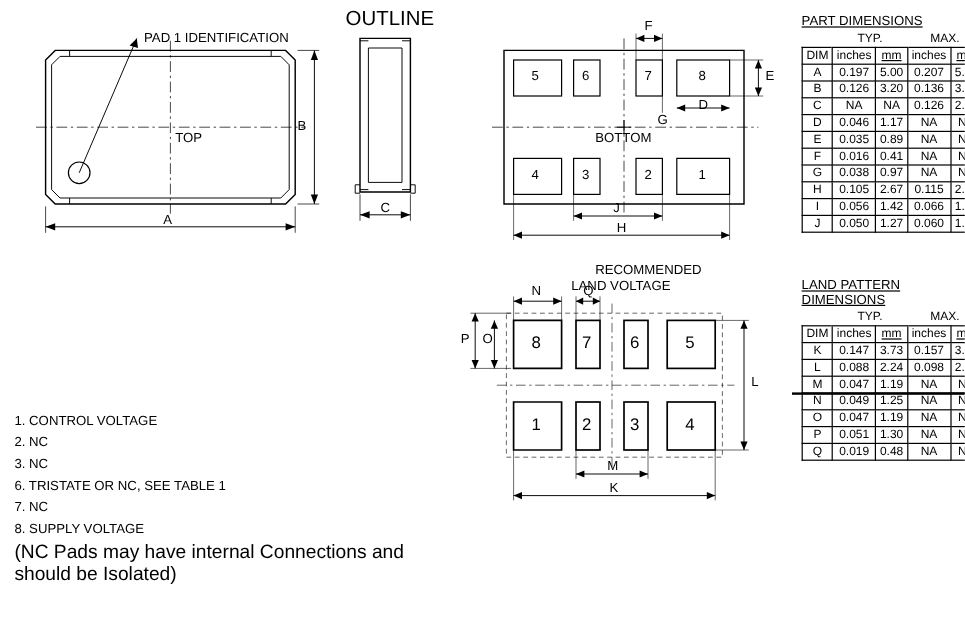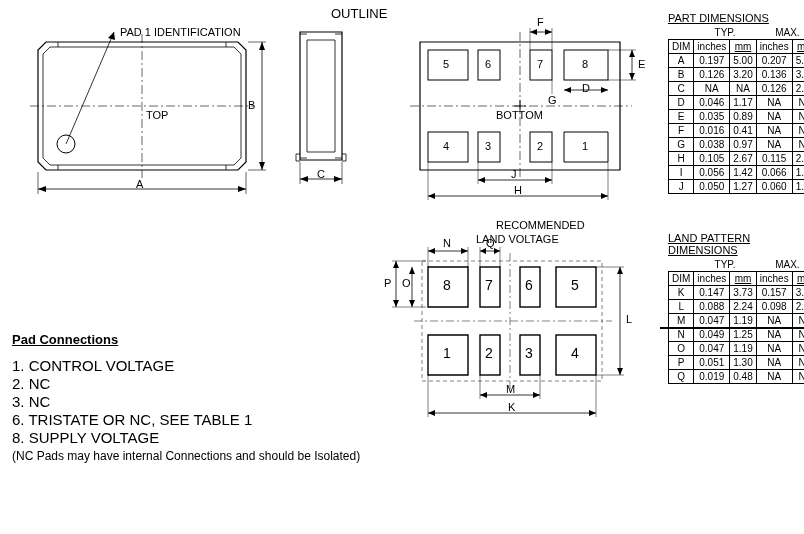--- a/index.html
+++ b/index.html
@@ -7,21 +7,21 @@
     width:804px;height:534px;
     background:#ffffff;
     font-family:"Liberation Sans", sans-serif;
     font-size:11px;
     color:#000;
     position:relative;
     overflow:hidden;
   }
   .abs{position:absolute;}
   .lbl{font-size:11px;color:#000;white-space:nowrap;}
-  .ttl{font-size:13px;margin-left:43px;}
+  .ttl{font-size:17px;}
   
   table.dim{
     border-collapse:collapse;
     font-size:10px;
     font-family:"Liberation Sans", sans-serif;
   }
   table.dim td,table.dim th{
     border:1px solid #000;
     padding:0px 3px;
     text-align:center;
@@ -36,24 +36,24 @@
     font-size:11px;
     text-decoration:underline;
     margin-bottom:2px;
   }
   .pad-title{
     font-size:13px;
     font-weight:bold;
     text-decoration:underline;
   }
   .padlist{
-    font-size:15px;
+    font-size:11px;
     line-height:18px;
   }
-  .padnote{font-size:12px;}
+  .padnote{font-size:16px;}
   svg{display:block;}
 </style>
 </head>
 <body>
 
 <div class="abs" style="left:18px;top:14px;width:250px;height:190px;">
   <svg width="250" height="190" viewBox="0 0 250 190">
 
     <path d="M 28 28 L 220 28 L 228 36 L 228 148 L 220 156 L 28 156 L 20 148 L 20 36 Z" fill="none" stroke="#000" stroke-width="1.2"></path>
 
@@ -416,22 +416,22 @@
   <div class="abs lbl" style="left:4px;top:62px;">P</div>
   <div class="abs lbl" style="left:22px;top:62px;">O</div>
   <div class="abs lbl" style="left:246px;top:98px;">L</div>
   <div class="abs lbl" style="left:126px;top:168px;">M</div>
   <div class="abs lbl" style="left:128px;top:186px;">K</div>
 </div>
 
 <div class="abs" style="left:660px;top:327px;width:144px;height:2px;background:#000;"></div>
 
 <div class="abs" style="left:12px;top:332px;width:360px;">
-  <div class="pad-title">Pad Connections</div>
   <div class="padlist" style="margin-top:10px;">
     <div>1.  CONTROL VOLTAGE</div>
     <div>2.  NC</div>
     <div>3.  NC</div>
     <div>6.  TRISTATE OR NC, SEE TABLE 1</div>
+    <div>7.  NC</div>
     <div>8.  SUPPLY VOLTAGE</div>
   </div>
   <div class="padnote" style="margin-top:2px;">(NC Pads may have internal Connections and should be Isolated)</div>
 </div>
 
 </body></html>

